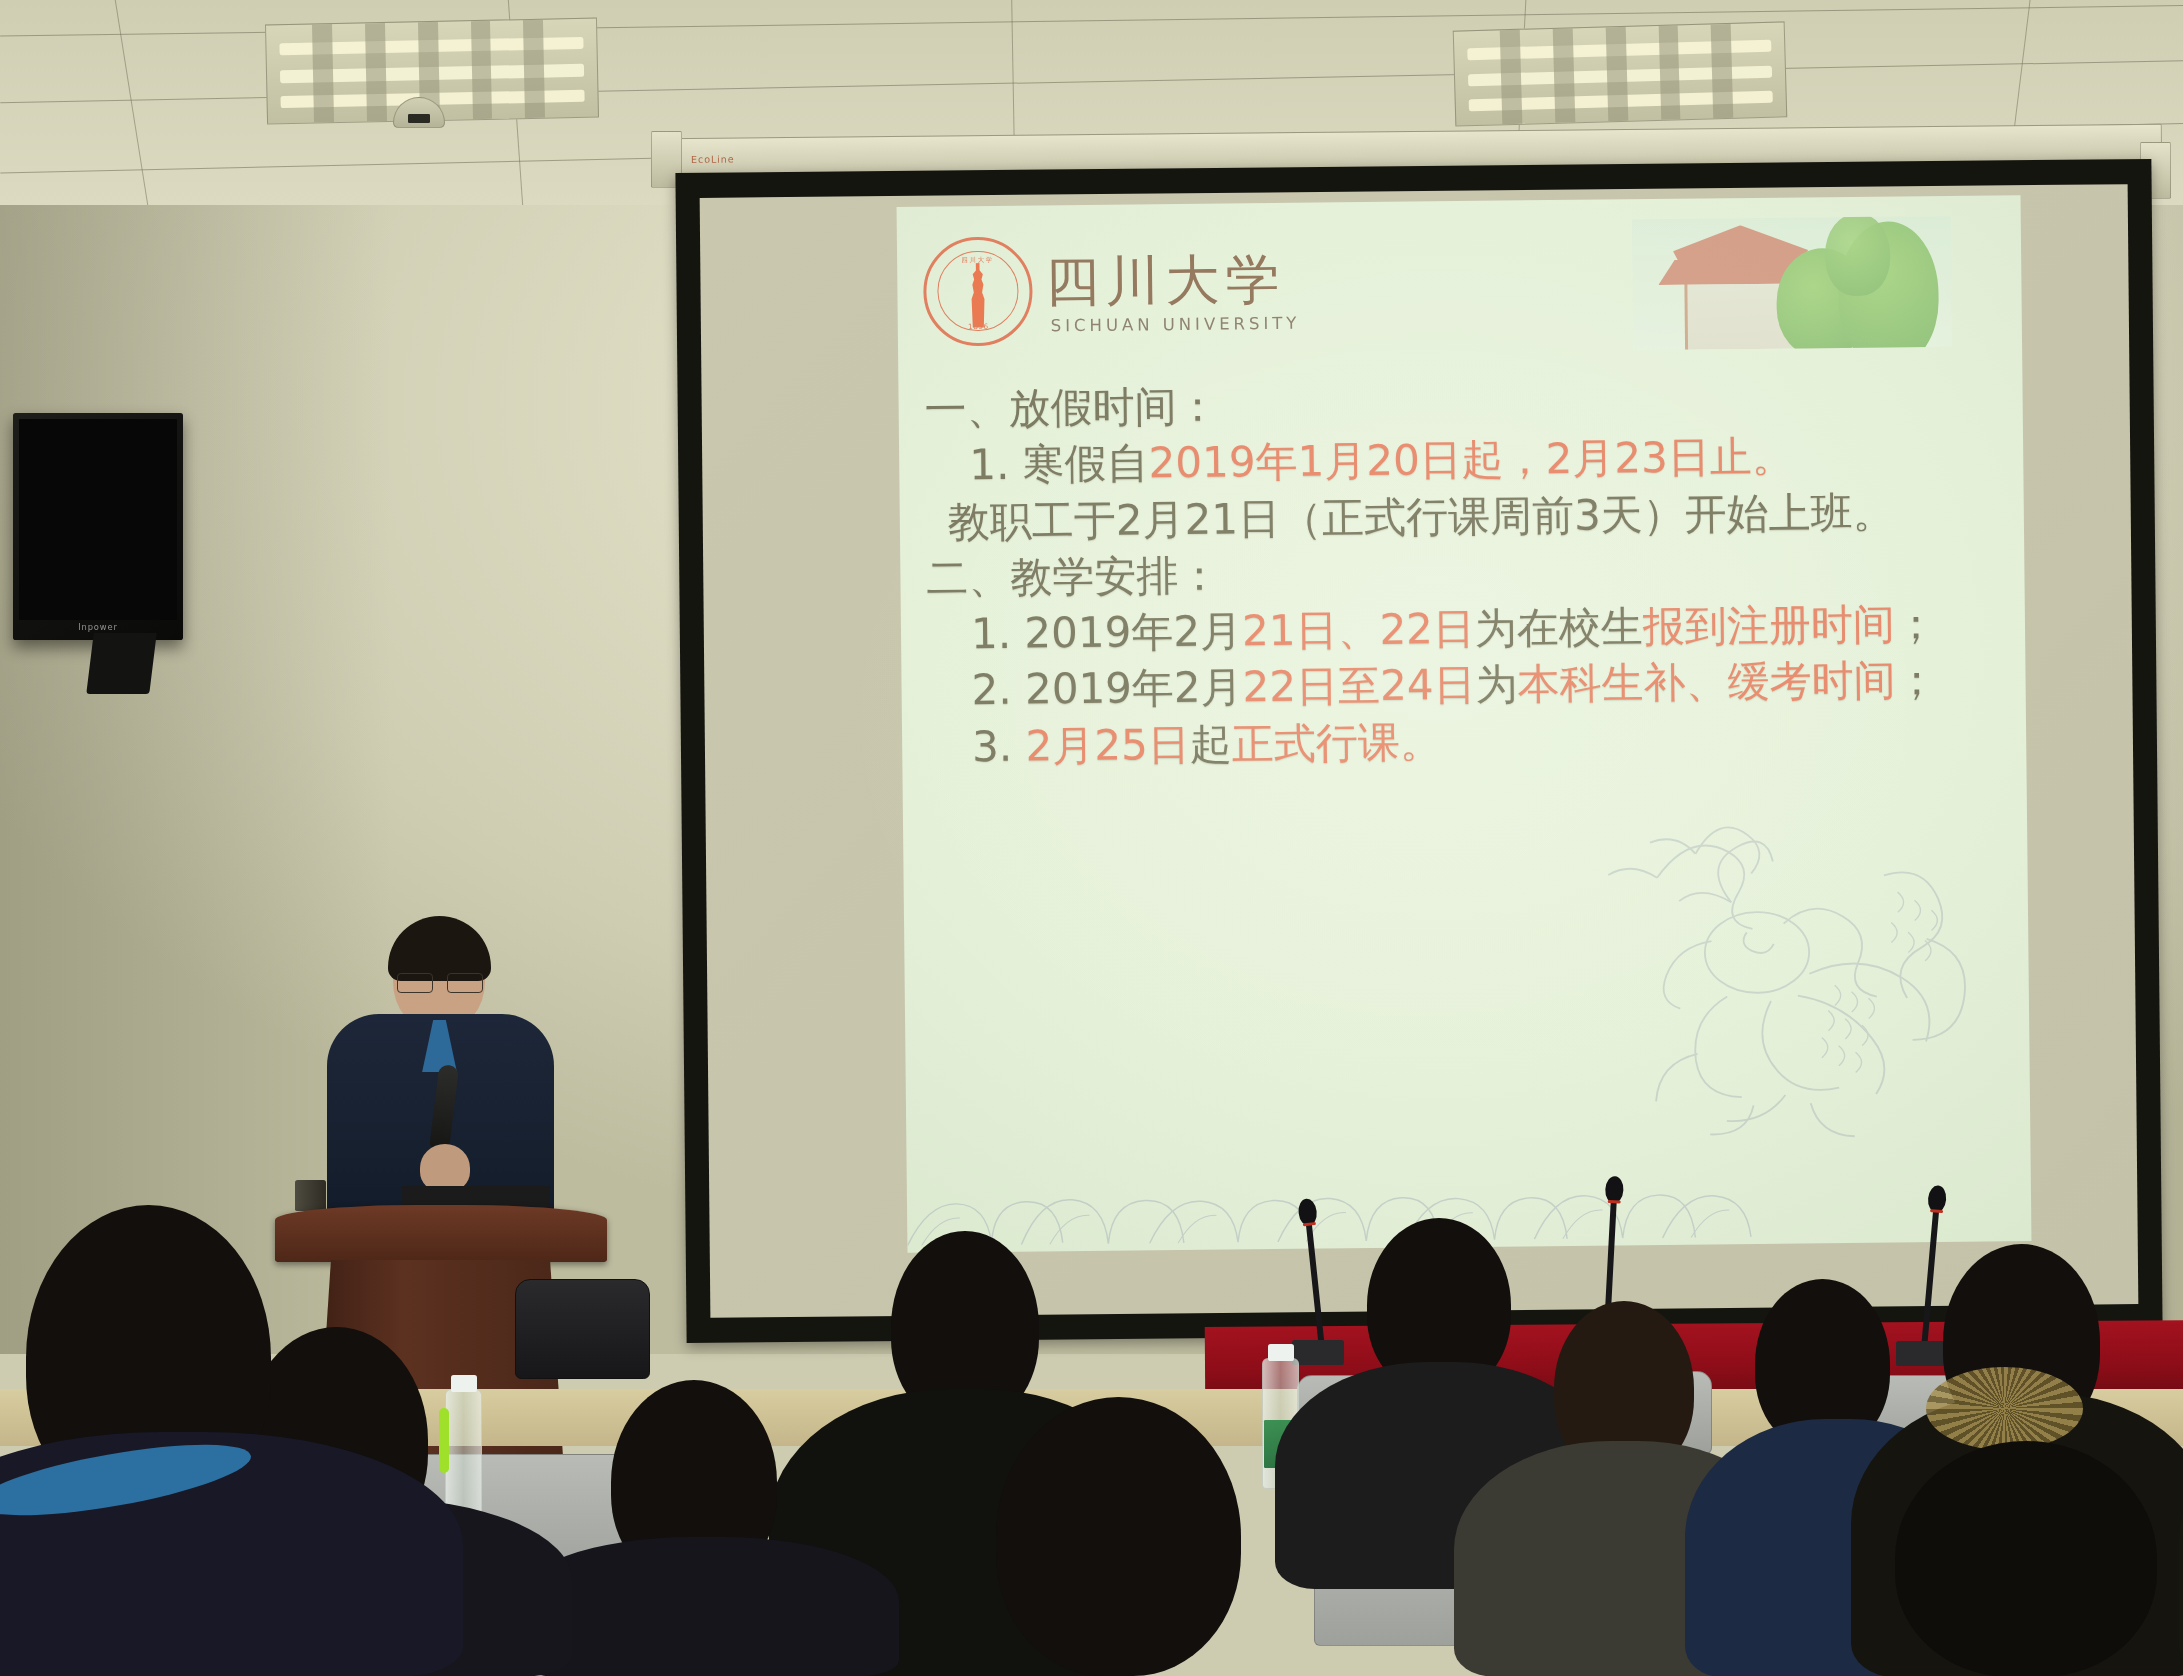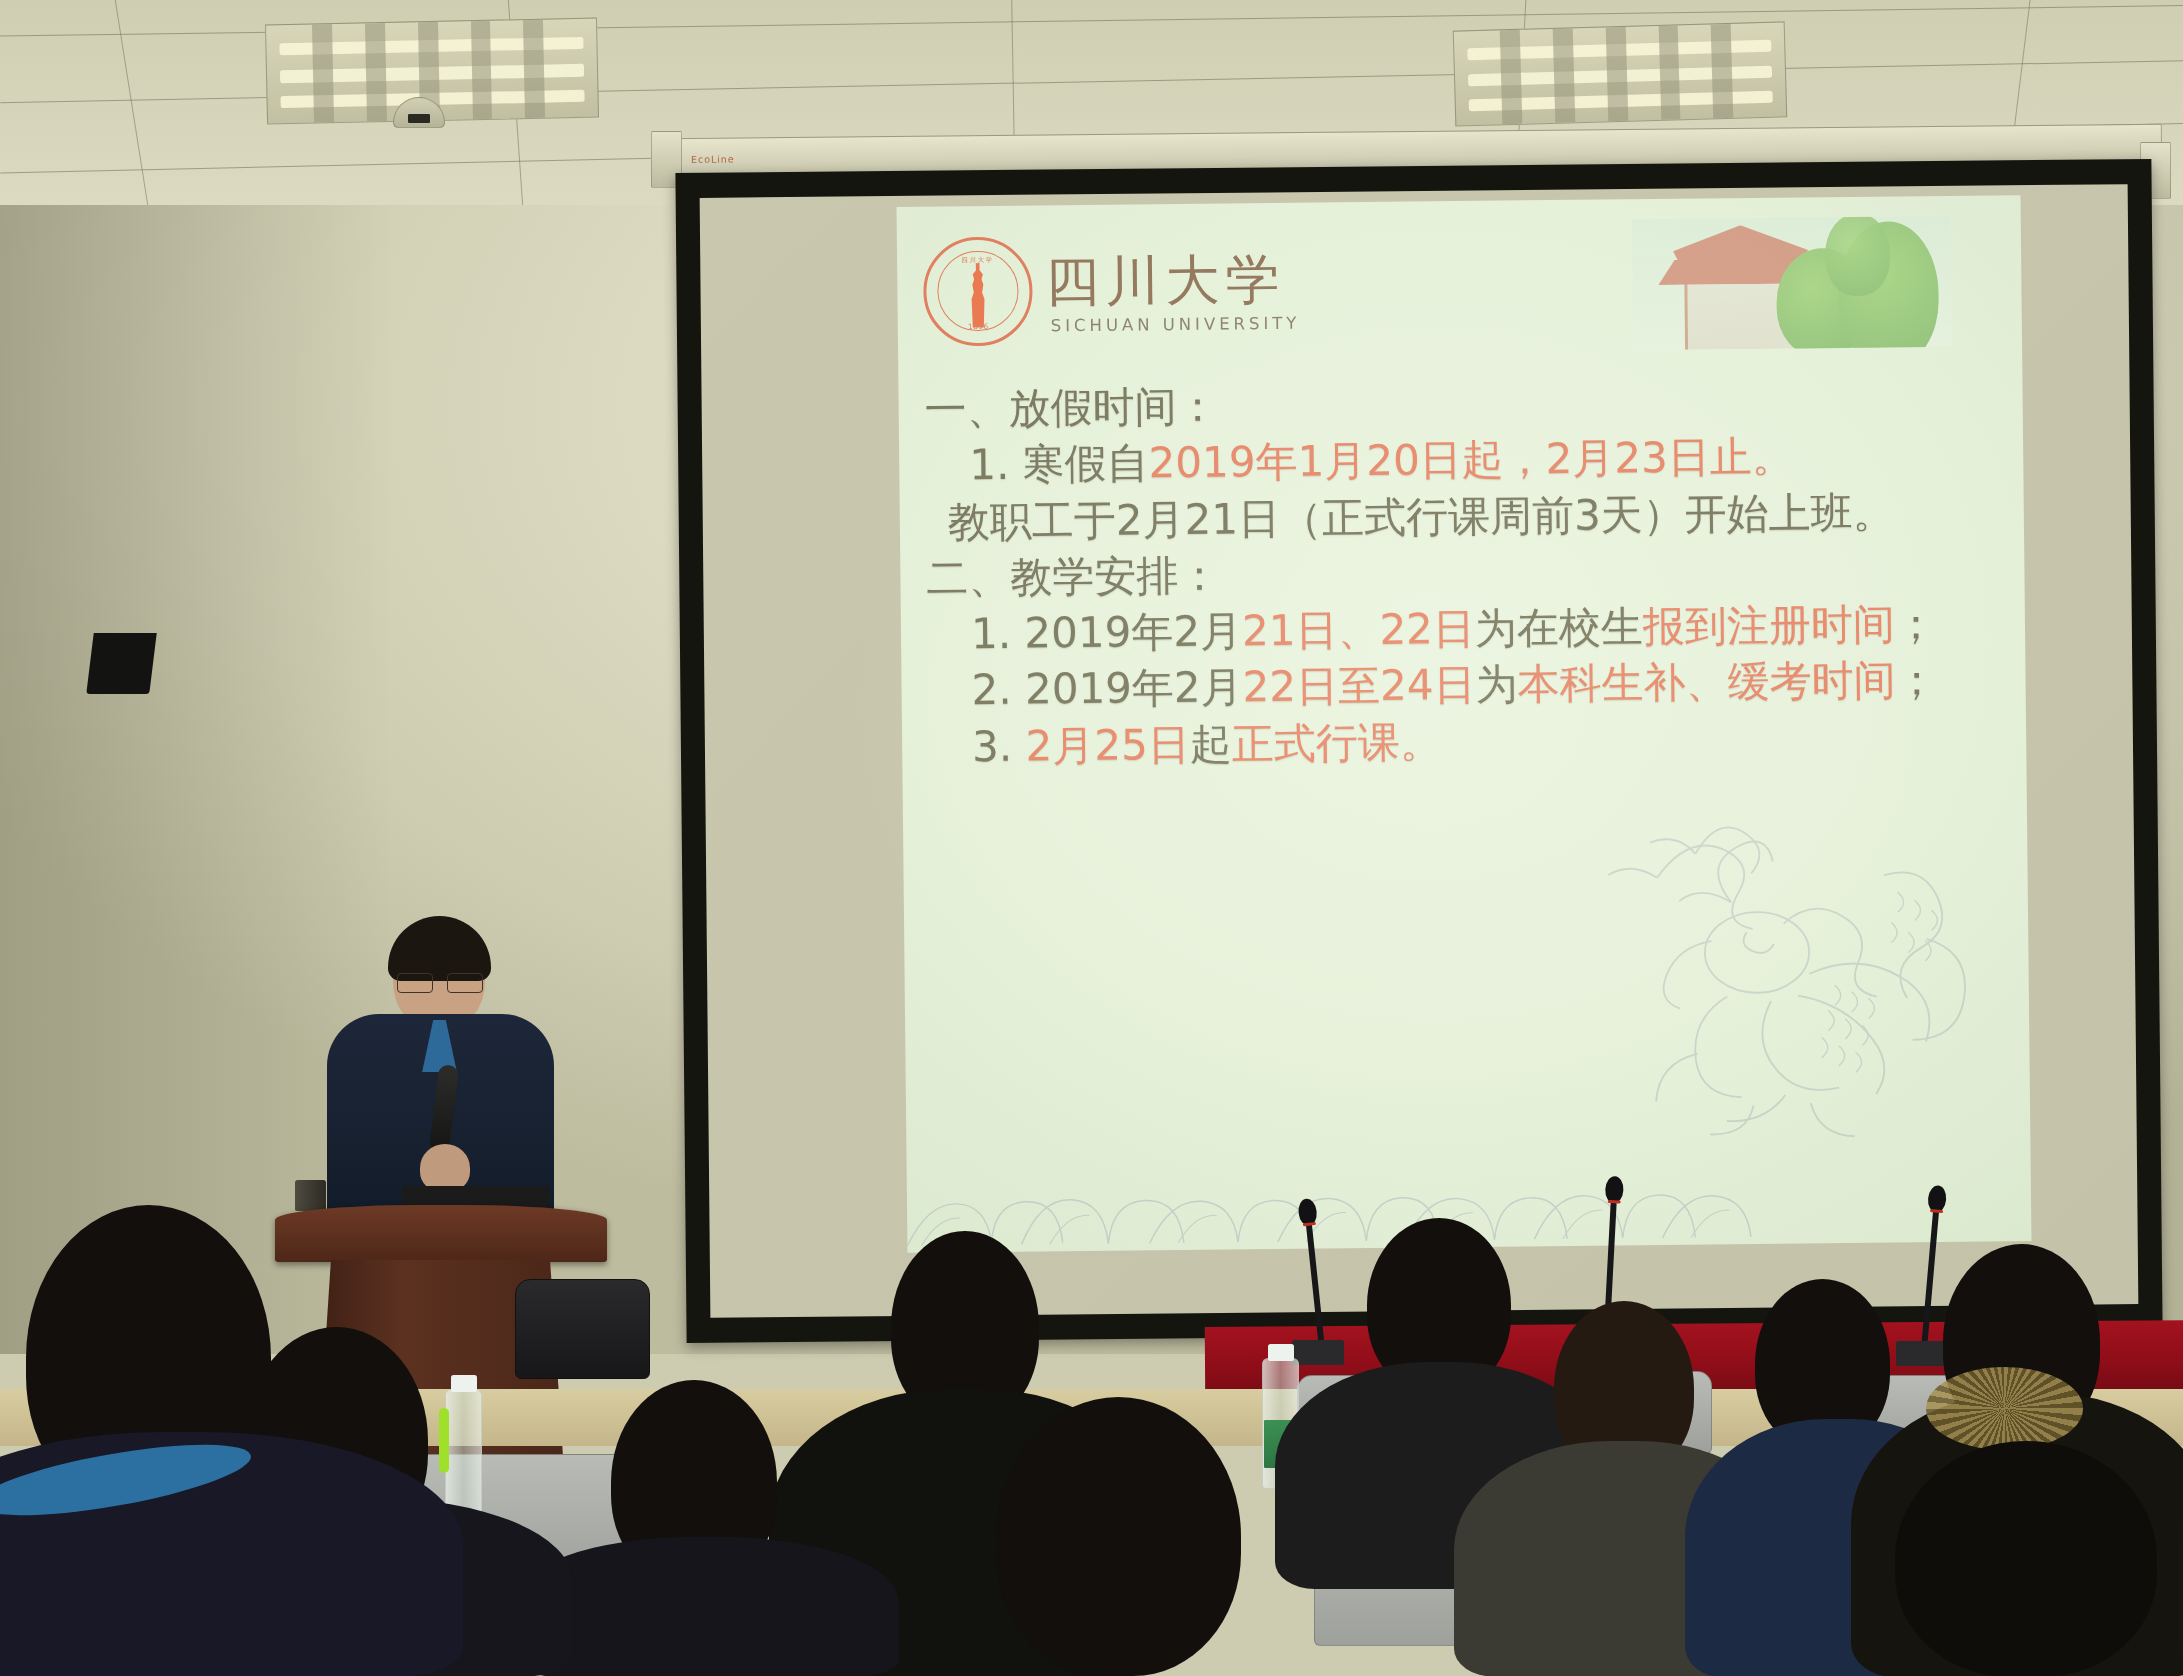--- a/index.html
+++ b/index.html
@@ -430,20 +430,24 @@
         <path d="M880 150 q30-64 74-60 q44 4 50 60 q6-58 50-60 q46-2 52 60"></path>
         <path d="M1060 150 q30-62 74-58 q44 4 50 58"></path>
         <path d="M20 150 q24-40 54-38 M200 150 q24-42 56-40 M380 150 q24-40 54-38
                  M560 150 q24-42 56-40 M740 150 q24-40 54-38 M920 150 q24-42 56-40 M1100 150 q24-40 54-38" stroke-width="1.4"></path>
       </g>
     </svg>
   </div>
 
   <div class="haze"></div>
 
+  <div class="speaker-box">
+    <div class="speaker-grille"></div>
+    <div class="speaker-logo">Inpower</div>
+  </div>
   <div class="speaker-bracket"></div>
 
   <div class="presenter">
     <div class="p-head"></div>
     <div class="p-hair"></div>
     <div class="p-glasses"></div>
     <div class="p-body"></div>
     <div class="p-collar"></div>
     <div class="p-mic"></div>
     <div class="p-hand"></div>

